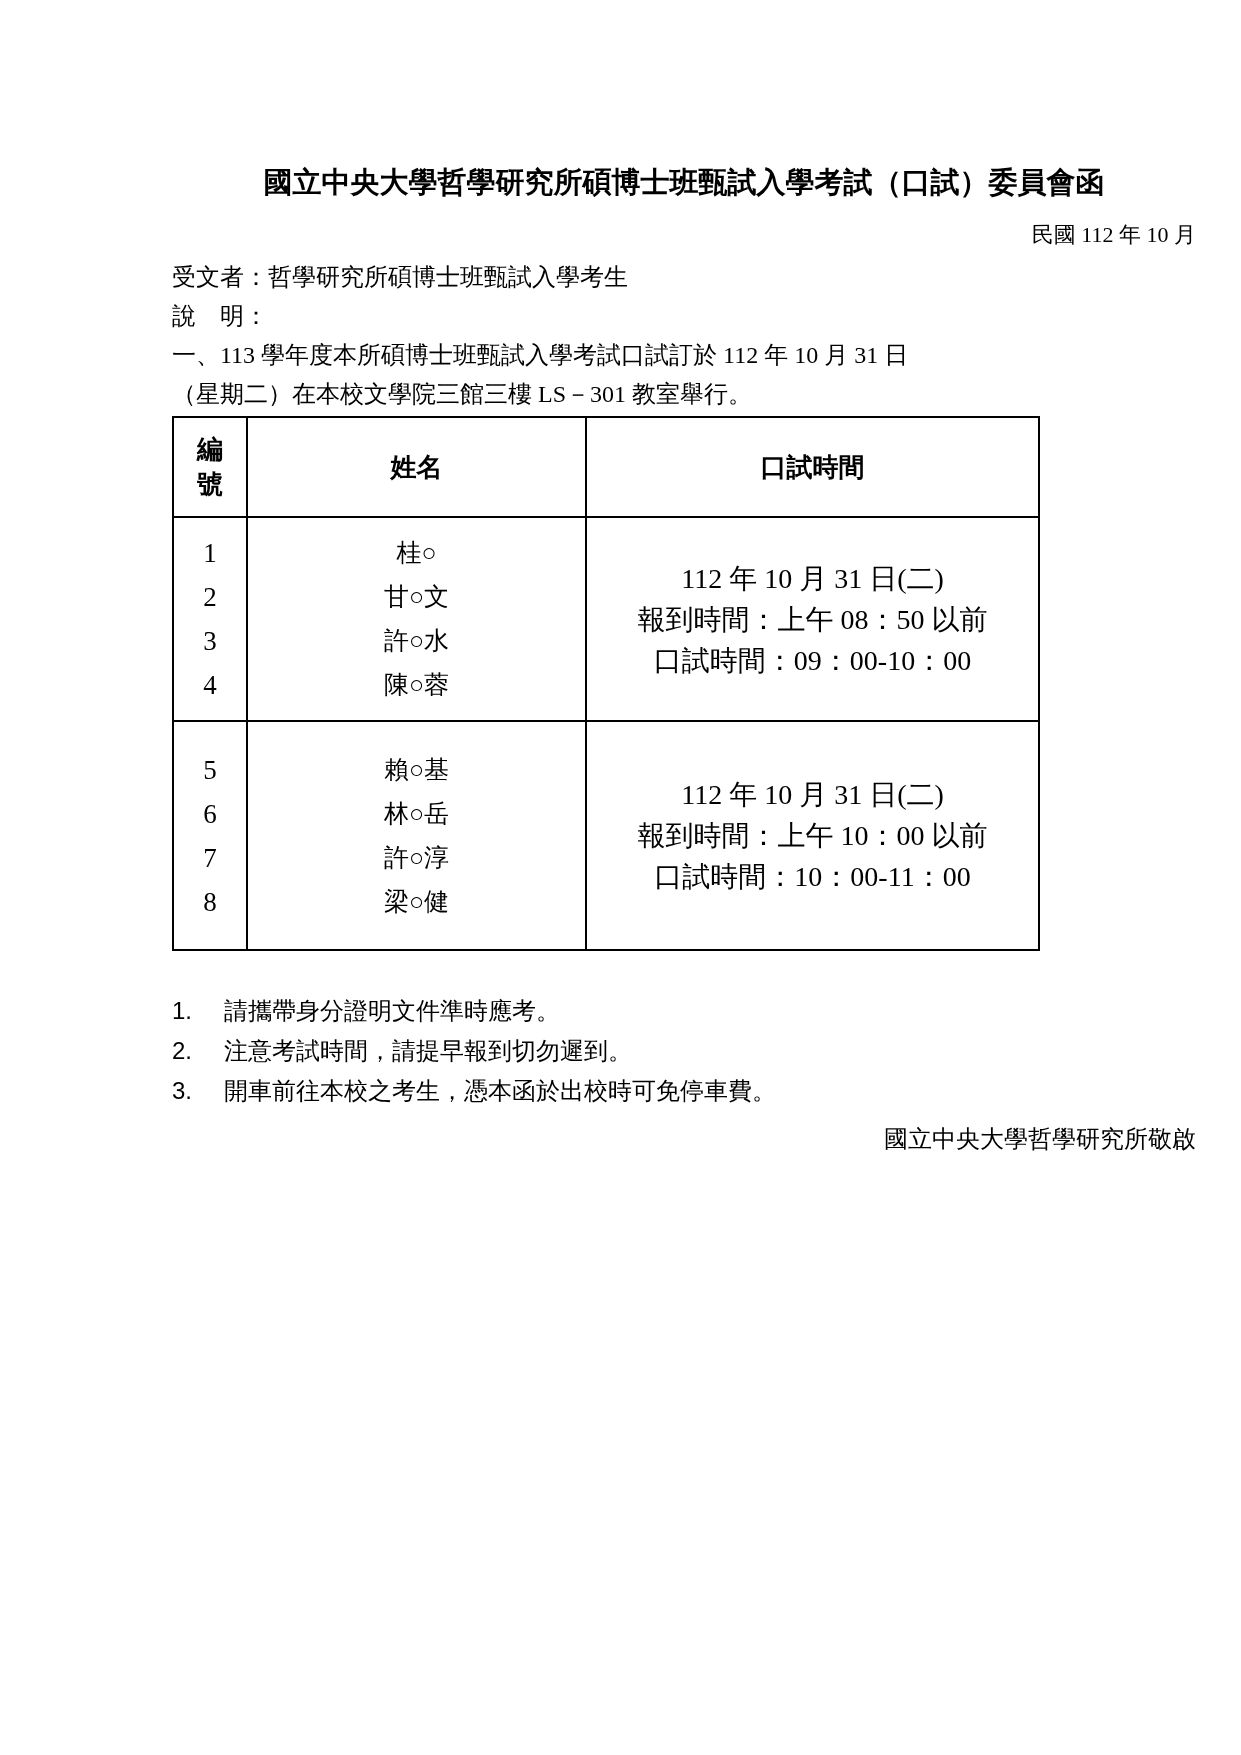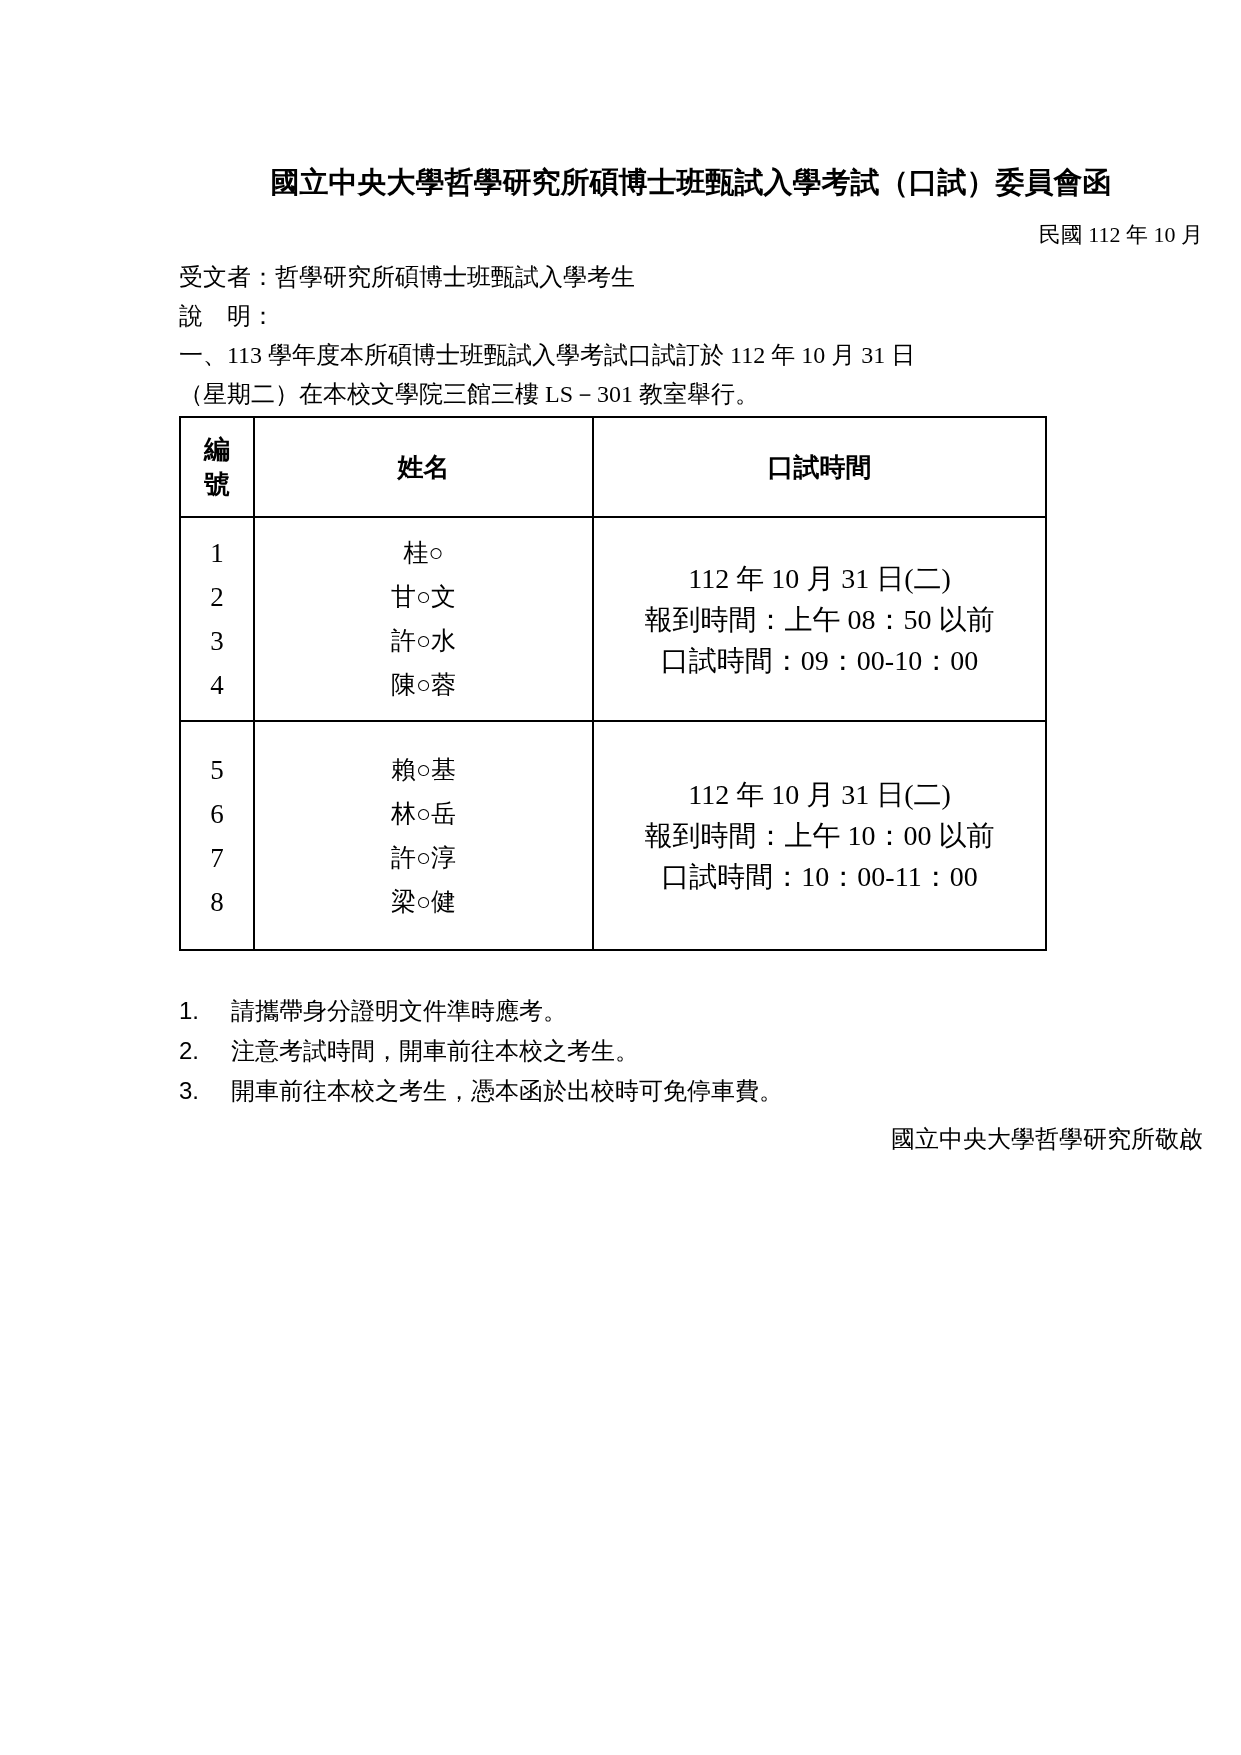--- a/index.html
+++ b/index.html
@@ -7,21 +7,21 @@
     width: 1241px;
     height: 1755px;
     position: relative;
     background: #ffffff;
     color: #000000;
     font-family: "Liberation Serif", "DejaVu Serif", serif;
     overflow: hidden;
   }
   .content {
     position: absolute;
-    left: 179px;
+    left: 172px;
     top: 160px;
     width: 1024px;
   }
   .title {
     font-size: 29px;
     font-weight: bold;
     text-align: center;
     line-height: 44px;
     margin: 0;
   }
@@ -124,21 +124,21 @@
       </tbody>
     </table>
 
     <div class="notes">
       <div class="note-item">
         <span class="note-num">1.</span>
         <span class="note-text">請攜帶身分證明文件準時應考。</span>
       </div>
       <div class="note-item">
         <span class="note-num">2.</span>
-        <span class="note-text">注意考試時間，開車前往本校之考生。</span>
+        <span class="note-text">注意考試時間，請提早報到切勿遲到。</span>
       </div>
       <div class="note-item">
         <span class="note-num">3.</span>
         <span class="note-text">開車前往本校之考生，憑本函於出校時可免停車費。</span>
       </div>
       <p class="closing">國立中央大學哲學研究所敬啟</p>
     </div>
 
   </div>
 </div>

